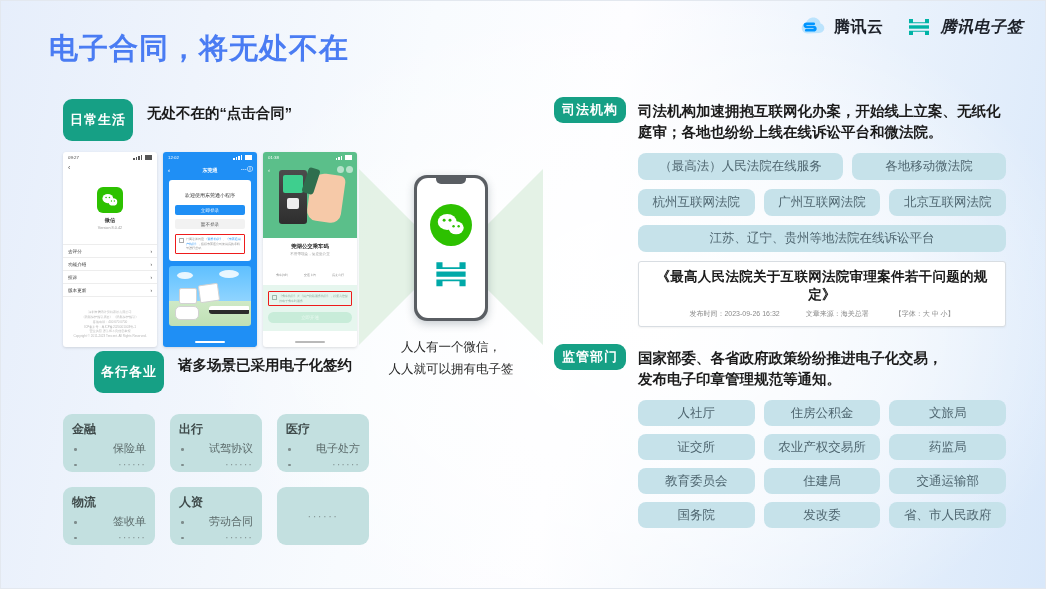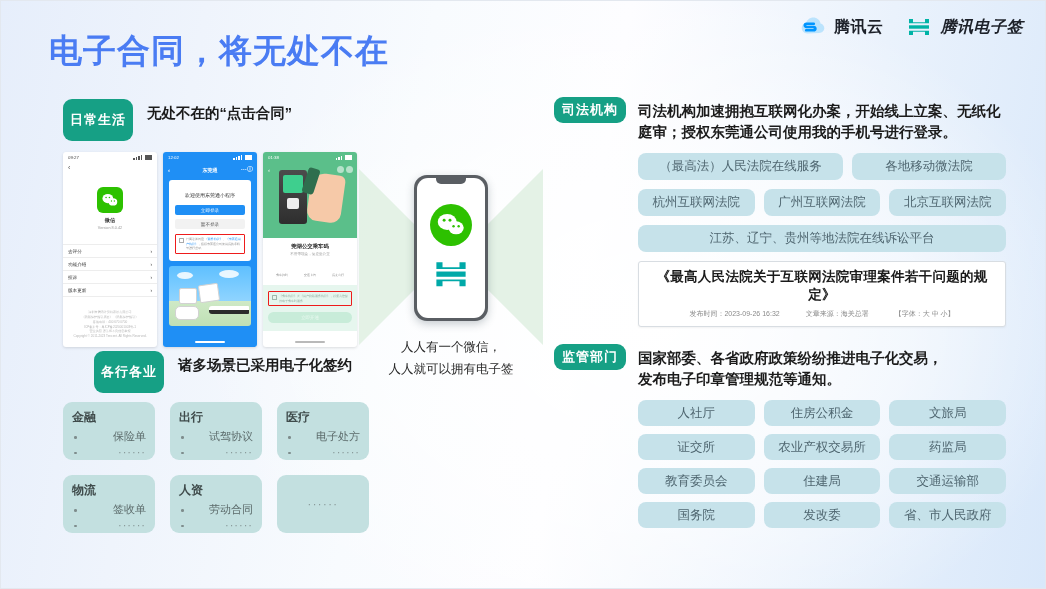--- a/index.html
+++ b/index.html
@@ -20,21 +20,21 @@
       linear-gradient(100deg, #e6eefb 0%, #eff4fc 18%, #f8fbfe 38%, #fdfdff 55%, #eaf2fc 78%, #d9e8fa 100%);
     box-sizing: border-box;
     border: 1px solid #e3e8ef;
   }
 
   
   .slide-title {
     position: absolute;
     left: 48px;
     top: 28px;
-    font-size: 33px;
+    font-size: 29px;
     font-weight: bold;
     color: #4a7cf3;
     letter-spacing: 1px;
     white-space: nowrap;
   }
   .brand-bar {
     position: absolute;
     right: 22px;
     top: 16px;
     display: flex;
@@ -208,21 +208,21 @@
     background:#e6f6ee;
   }
   .s3-hl .cb { width:3px; height:3px; border:0.5px solid #9fb8ab; border-radius:0.5px; flex:0 0 auto; margin-top:1px;}
   .s3-hl .tx { font-size:3px; line-height:1.5; color:#8aa99a; }
   .s3-cta { margin-top:6px; height:11px; border-radius:6px; background:#c8ecd9; display:flex; align-items:center; justify-content:center; font-size:4.4px; color:#eafaf1; }
   .s3-home { position:absolute; left:50%; transform:translateX(-50%); bottom:4px; width:30px; height:1.6px; background:#b9b9b9; border-radius:1px; }
 
   
   .ind-head { margin-top: 4px; padding-left: 31px; }
   .ind-grid {
-    margin-top: 9px;
+    margin-top: 21px;
     display: grid;
     grid-template-columns: repeat(3, 92px);
     grid-gap: 11px 11px;
     gap: 15px;
   }
   .ind-card {
     background: #c3e0e0;
     border-radius: 9px;
     height: 58px;
     padding: 7px 9px;
@@ -575,21 +575,21 @@
       <div>人人就可以拥有电子签</div>
     </div>
   </div>
 
   <div class="right-col">
 
     <div class="row-head">
       <span class="pill-badge">司法机构</span>
       <span class="section-heading">
         <div>司法机构加速拥抱互联网化办案，开始线上立案、无纸化</div>
-        <div>庭审；授权东莞通公司使用我的手机号进行登录。</div>
+        <div>庭审；各地也纷纷上线在线诉讼平台和微法院。</div>
       </span>
     </div>
 
     <div class="tag-wrap">
       <div class="tag-row">
         <span class="tag" style="width:205px">（最高法）人民法院在线服务</span>
         <span class="tag grow">各地移动微法院</span>
       </div>
       <div class="tag-row">
         <span class="tag grow">杭州互联网法院</span>

